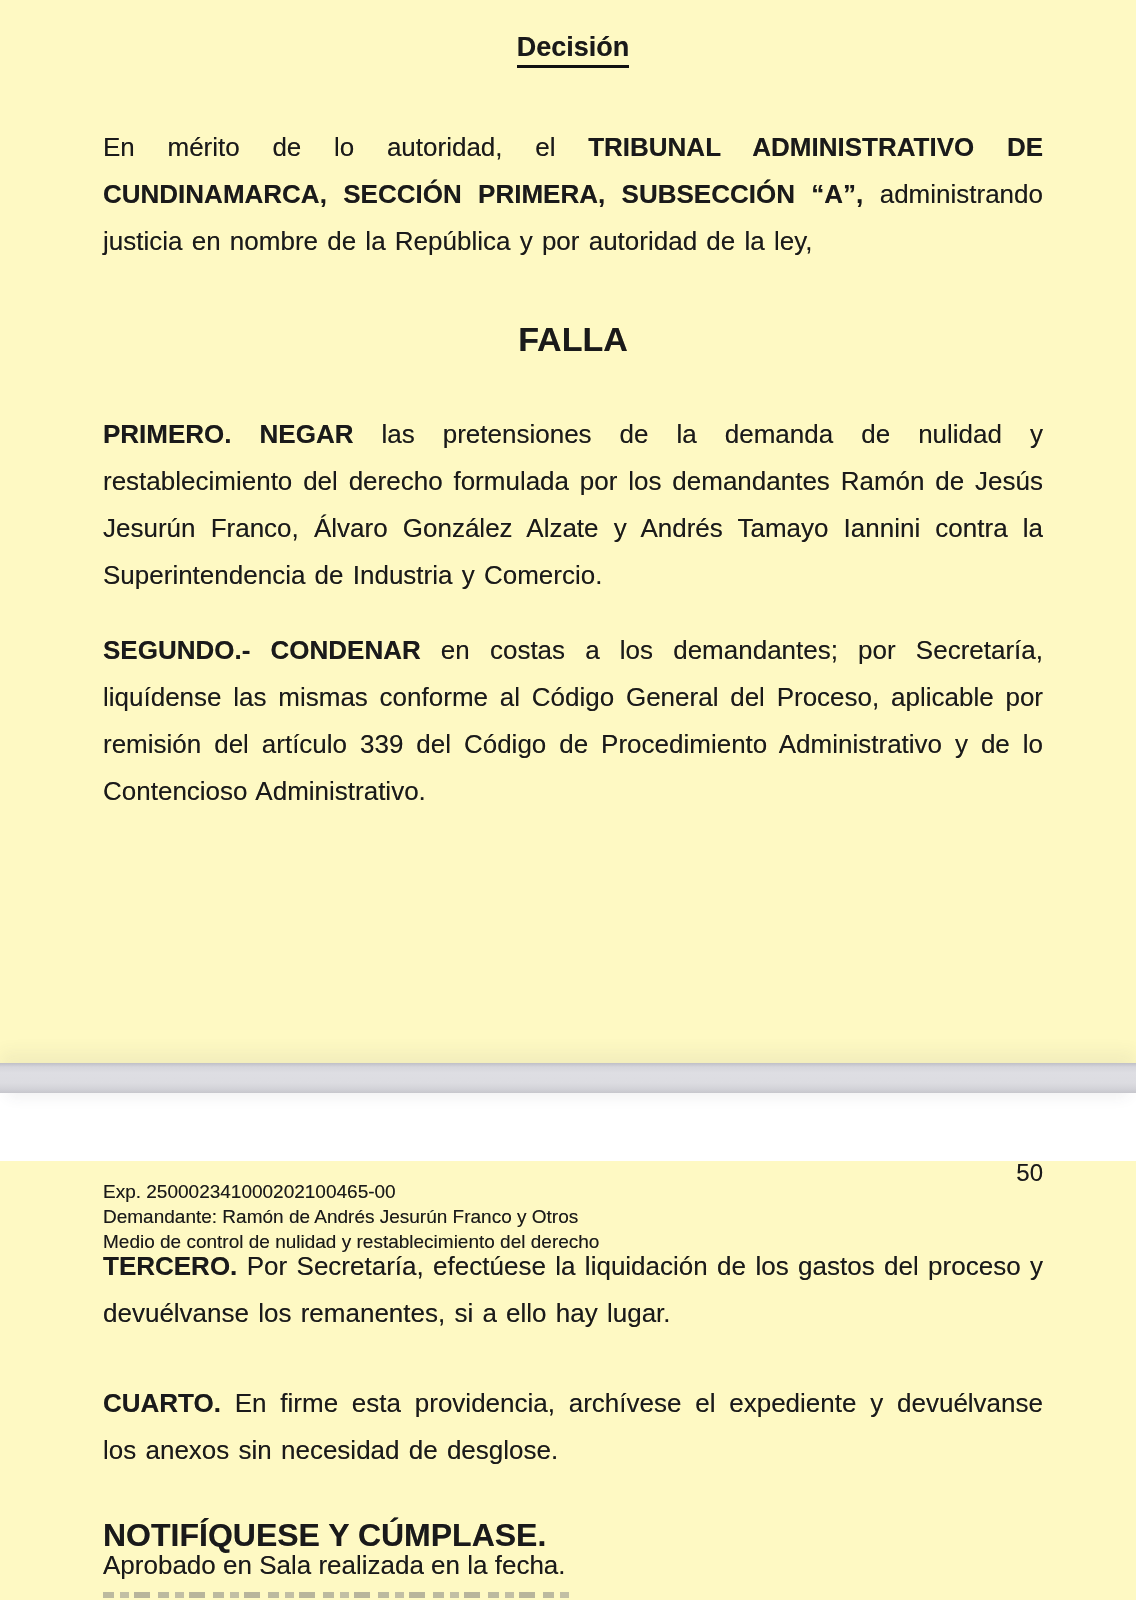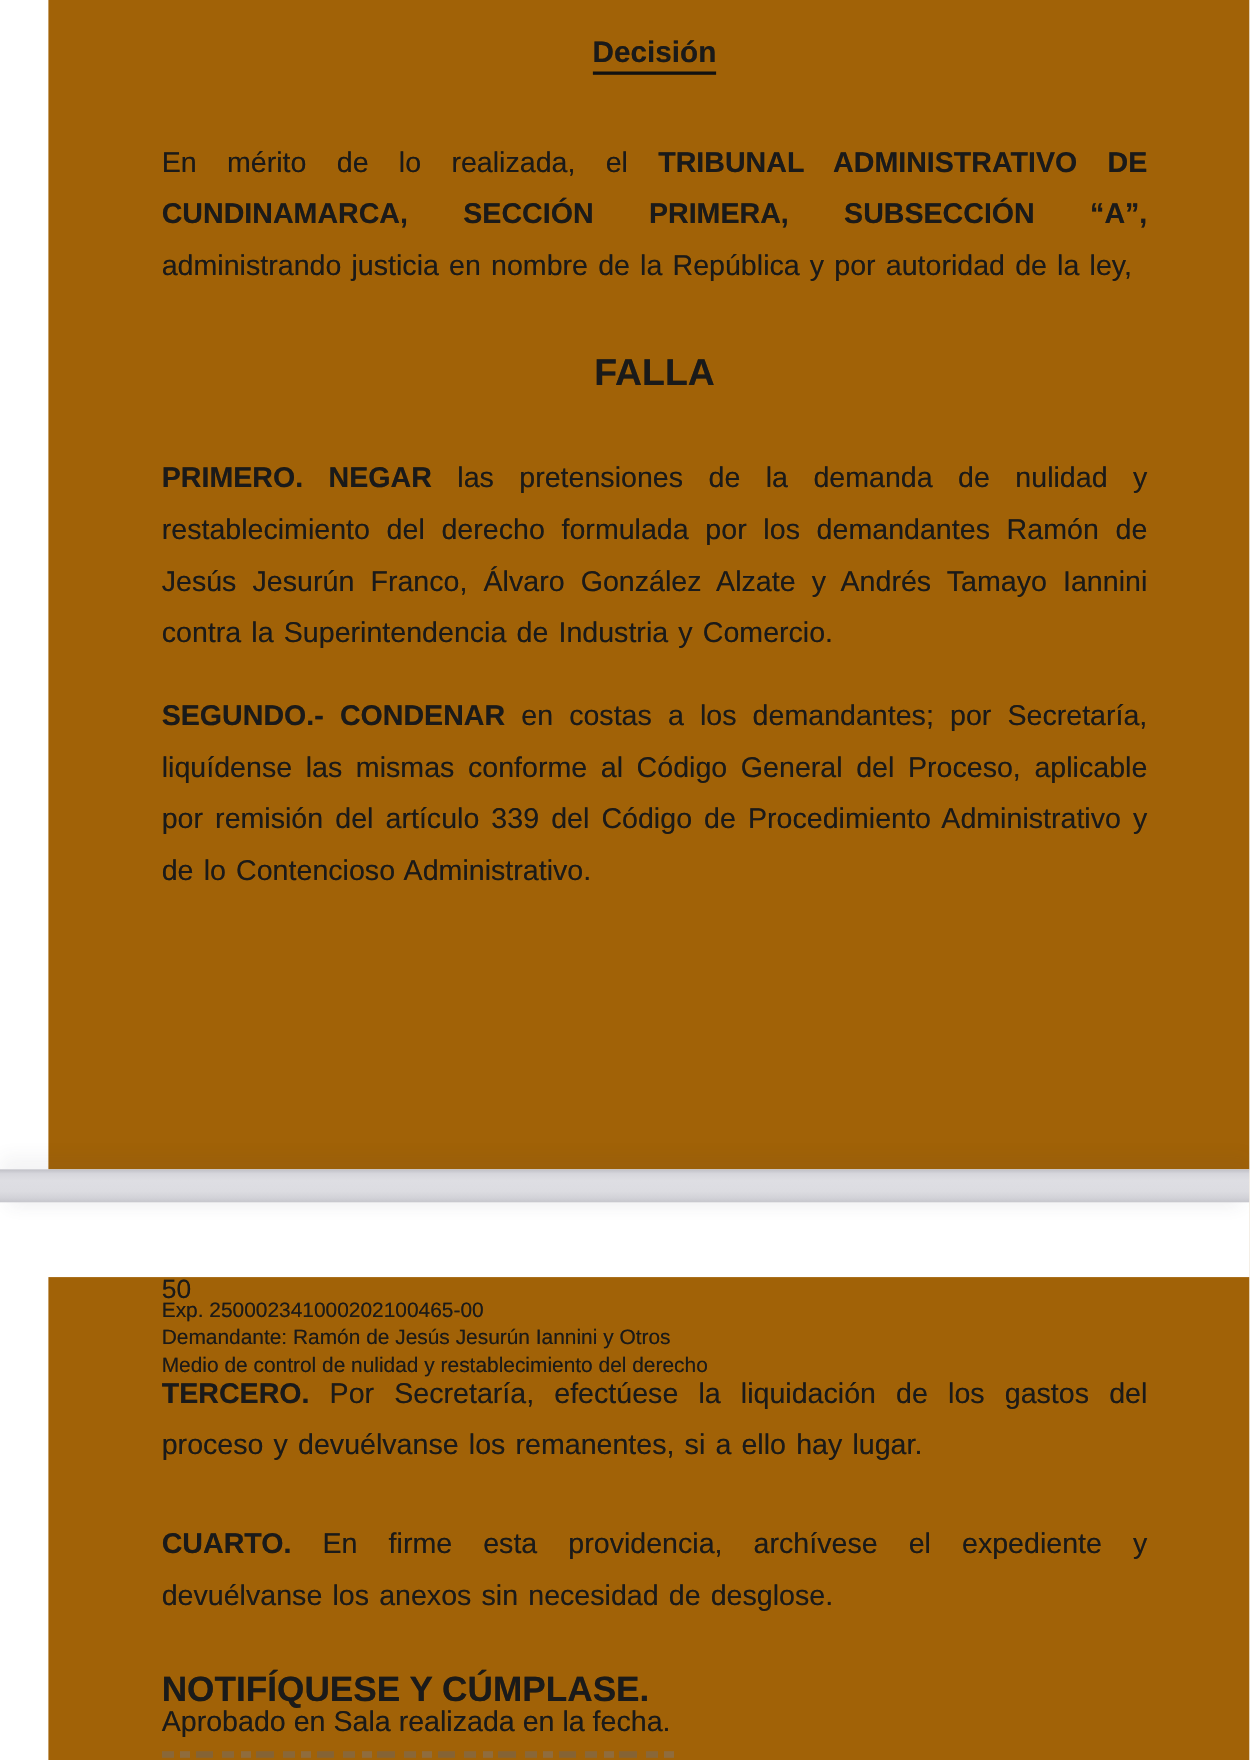--- a/index.html
+++ b/index.html
@@ -6,21 +6,21 @@
   .viewer {
     position: relative;
     width: 1136px;
     height: 1600px;
     overflow: hidden;
     background: #ffffff;
     font-family: "Liberation Sans", sans-serif;
     color: #1a1a1a;
     text-shadow: 0 0 0.4px rgba(0,0,0,0.45);
   }
-  .page { position: relative; background: #a16207; margin-left: 44px; }
+  .page { position: relative; background: #fef9c3; }
   .page-one { height: 1063px; }
   .page-two { height: 507px; }
   .content { margin-left: 103px; margin-right: 93px; }
 
   
   .doc-h1 {
     margin: 0; padding-top: 32px;
     font-size: 27px; font-weight: bold; line-height: 30px;
     text-align: center;
   }
@@ -57,21 +57,21 @@
       #dcdce1 20px, #d2d2d8 26px, #c6c6cc 30px);
     box-shadow: 0 -12px 16px rgba(60,60,80,0.06),
                 0  10px 16px -8px rgba(60,60,80,0.10);
     position: relative; z-index: 2;
   }
 
   
   .page-number {
     margin-top: 68px;
     font-size: 24px; line-height: 24px;
-    text-align: left;
+    text-align: right;
   }
   .case-header {
     margin-top: -6px;
     font-size: 19px; line-height: 25px;
   }
   .tercero-para { margin-top: -11px; }
   .cuarto-para  { margin-top: 43px; }
 
   .notif-line {
     margin: 44px 0 0 0;
@@ -100,41 +100,41 @@
 </head>
 <body>
 
 <div class="viewer">
 
   <section class="page page-one">
     <div class="content">
 
       <h1 class="doc-h1"><span class="u">Decisión</span></h1>
 
-      <p class="para intro-para"><span>En mérito de lo realizada, el </span><span class="b">TRIBUNAL ADMINISTRATIVO DE CUNDINAMARCA, SECCIÓN PRIMERA, SUBSECCIÓN “A”,</span><span> administrando justicia en nombre de la República y por autoridad de la ley,</span></p>
+      <p class="para intro-para"><span>En mérito de lo autoridad, el </span><span class="b">TRIBUNAL ADMINISTRATIVO DE CUNDINAMARCA, SECCIÓN PRIMERA, SUBSECCIÓN “A”,</span><span> administrando justicia en nombre de la República y por autoridad de la ley,</span></p>
 
       <h2 class="doc-h2">FALLA</h2>
 
       <p class="para primero-para"><span class="b">PRIMERO. NEGAR</span><span> las pretensiones de la demanda de nulidad y restablecimiento del derecho formulada por los demandantes Ramón de Jesús Jesurún Franco, Álvaro González Alzate y Andrés Tamayo Iannini contra la Superintendencia de Industria y Comercio.</span></p>
 
       <p class="para segundo-para"><span class="b">SEGUNDO.- CONDENAR</span><span> en costas a los demandantes; por Secretaría, liquídense las mismas conforme al Código General del Proceso, aplicable por remisión del artículo 339 del Código de Procedimiento Administrativo y de lo Contencioso Administrativo.</span></p>
 
     </div>
   </section>
 
   <div class="page-separator"></div>
 
   <section class="page page-two">
     <div class="content">
 
       <div class="page-number">50</div>
 
       <div class="case-header">
         <div>Exp. 250002341000202100465-00</div>
-        <div>Demandante: Ramón de Jesús Jesurún Iannini y Otros</div>
+        <div>Demandante: Ramón de Andrés Jesurún Franco y Otros</div>
         <div>Medio de control de nulidad y restablecimiento del derecho</div>
       </div>
 
       <p class="para tercero-para"><span class="b">TERCERO.</span><span> Por Secretaría, efectúese la liquidación de los gastos del proceso y devuélvanse los remanentes, si a ello hay lugar.</span></p>
 
       <p class="para cuarto-para"><span class="b">CUARTO.</span><span> En firme esta providencia, archívese el expediente y devuélvanse los anexos sin necesidad de desglose.</span></p>
 
       <p class="notif-line">NOTIFÍQUESE Y CÚMPLASE.</p>
 
       <p class="aprobado-line">Aprobado en Sala realizada en la fecha.</p>

